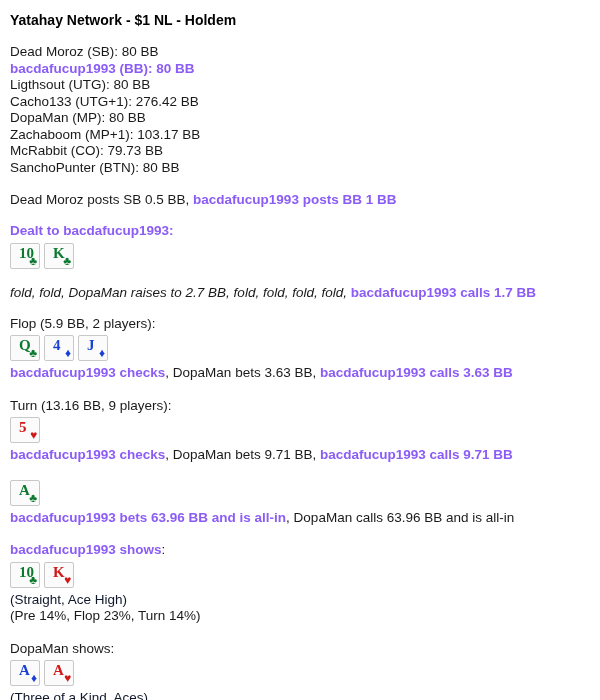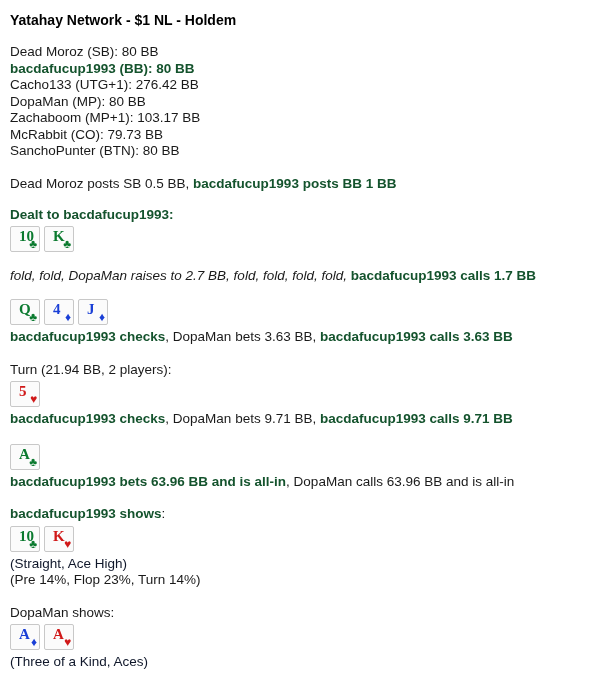--- a/index.html
+++ b/index.html
@@ -31,21 +31,21 @@
     margin-top: 16px;
   }
   .line {
     line-height: 16.5px;
     white-space: nowrap;
   }
   .stacks .line {
     line-height: 16.5px;
   }
   .hero {
-    color: #14532d;
+    color: #8b5cf6;
     font-weight: bold;
   }
   .blue {
     color: #0f172a;
   }
   .ital {
     font-style: italic;
   }
   .cards {
     display: flex;
@@ -88,20 +88,21 @@
 </head>
 <body>
 
 <div class="page">
 
   <div class="title">Yatahay Network - $1 NL - Holdem</div>
 
   <div class="block stacks">
     <div class="line">Dead Moroz (SB): 80 BB</div>
     <div class="line hero">bacdafucup1993 (BB): 80 BB</div>
+    <div class="line">Ligthsout (UTG): 80 BB</div>
     <div class="line">Cacho133 (UTG+1): 276.42 BB</div>
     <div class="line">DopaMan (MP): 80 BB</div>
     <div class="line">Zachaboom (MP+1): 103.17 BB</div>
     <div class="line">McRabbit (CO): 79.73 BB</div>
     <div class="line">SanchoPunter (BTN): 80 BB</div>
   </div>
 
   <div class="block">
     <span>Dead Moroz posts SB 0.5 BB, </span><span class="hero">bacdafucup1993 posts BB 1 BB</span>
   </div>
@@ -118,20 +119,21 @@
         <span class="suit">♣</span>
       </div>
     </div>
   </div>
 
   <div class="block">
     <span class="ital">fold, fold, DopaMan raises to 2.7 BB, fold, fold, fold, fold, </span><span class="hero">bacdafucup1993 calls 1.7 BB</span>
   </div>
 
   <div class="block">
+    <div class="line streetline">Flop (5.9 BB, 2 players):</div>
     <div class="cards">
       <div class="card s">
         <span class="rank">Q</span>
         <span class="suit">♣</span>
       </div>
       <div class="card d">
         <span class="rank">4</span>
         <span class="suit">♦</span>
       </div>
       <div class="card d">
@@ -139,21 +141,21 @@
         <span class="suit">♦</span>
       </div>
     </div>
     <div class="spacer-sm"></div>
     <div class="line">
       <span class="hero">bacdafucup1993 checks</span><span>, DopaMan bets 3.63 BB, </span><span class="hero">bacdafucup1993 calls 3.63 BB</span>
     </div>
   </div>
 
   <div class="block">
-    <div class="line streetline">Turn (21.94 BB, 2 players):</div>
+    <div class="line streetline">Turn (13.16 BB, 9 players):</div>
     <div class="cards">
       <div class="card h">
         <span class="rank">5</span>
         <span class="suit">♥</span>
       </div>
     </div>
     <div class="spacer-sm"></div>
     <div class="line">
       <span class="hero">bacdafucup1993 checks</span><span>, DopaMan bets 9.71 BB, </span><span class="hero">bacdafucup1993 calls 9.71 BB</span>
     </div>

